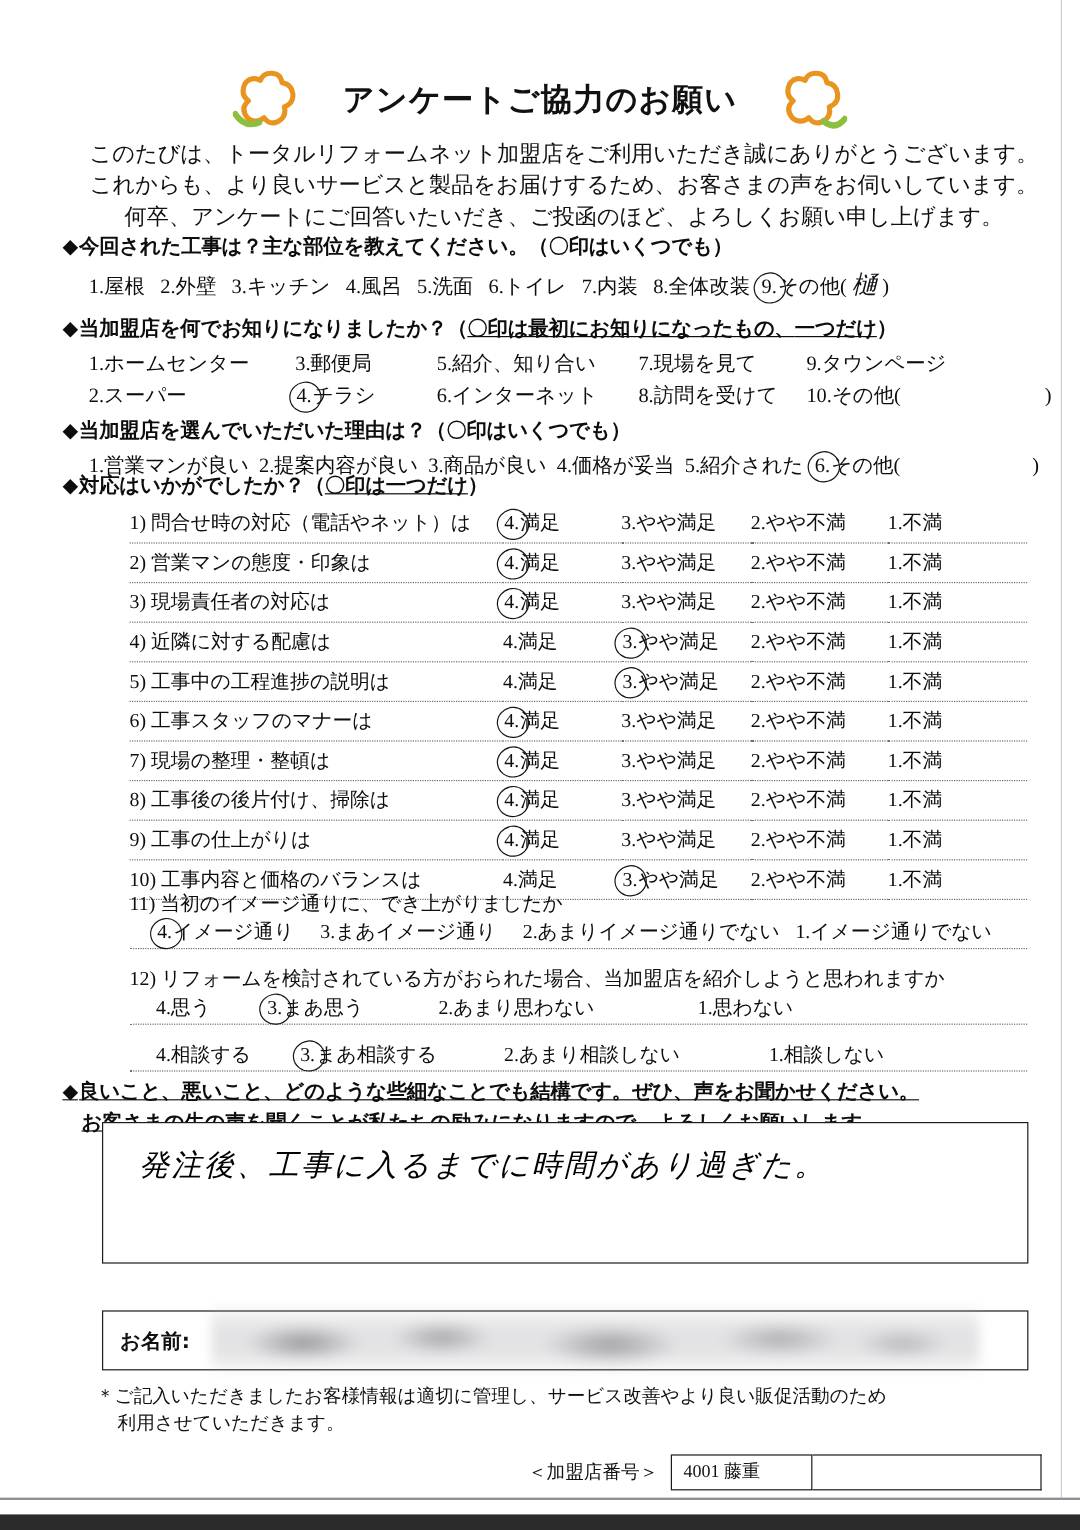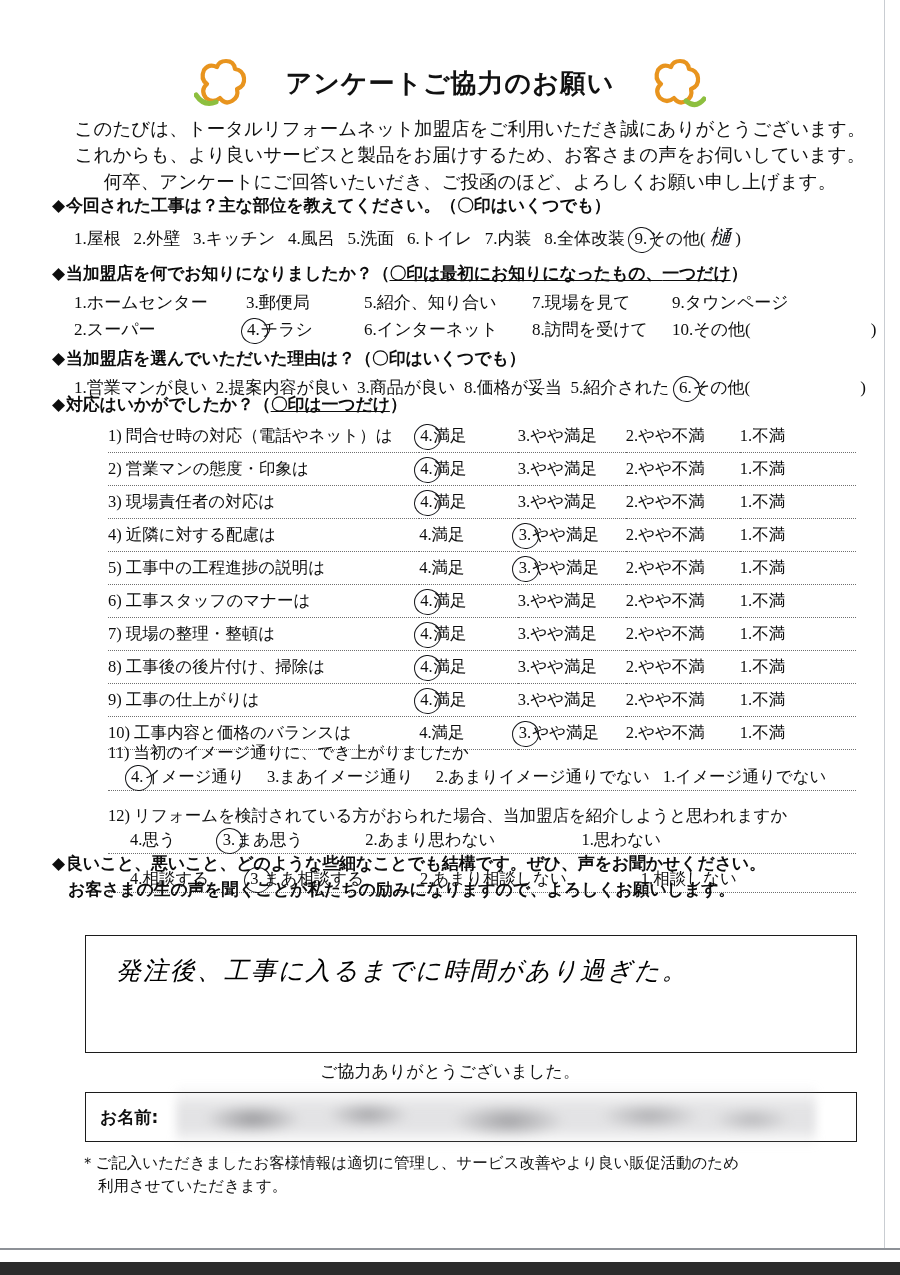--- a/index.html
+++ b/index.html
@@ -327,21 +327,21 @@
   </div>
 
   <div class="sec" style="top:347px;">
     <div class="sec-head">
       <span class="diamond">◆</span><span>当加盟店を選んでいただいた理由は？（〇印はいくつでも）</span>
     </div>
     <div class="opt-line" style="margin-top:6px; padding-left:22px;">
       <span>1.営業マンが良い</span>&nbsp;
       <span>2.提案内容が良い</span>&nbsp;
       <span>3.商品が良い</span>&nbsp;
-      <span>8.価格が妥当</span>&nbsp;
+      <span>4.価格が妥当</span>&nbsp;
       <span>5.紹介された</span>&nbsp;
       <span class="circ">6.</span><span>その他(</span><span style="display:inline-block;width:110px;"></span><span>)</span>
     </div>
   </div>
 
   <div class="sec" style="top:393px;">
     <div class="sec-head">
       <span class="diamond">◆</span><span>対応はいかがでしたか？（</span><span class="u">〇印は一つだけ</span><span>）</span>
     </div>
   </div>
@@ -428,37 +428,43 @@
 
   <div class="qblock" style="top:805px;">
     <div class="qtitle">12) リフォームを検討されている方がおられた場合、当加盟店を紹介しようと思われますか</div>
     <div class="qopts" id="q12-opts"><span class="sp"><span>4.</span><span>思う</span></span><span class="sp" style="margin-left: 46px;"><span class="circ">3.</span><span>まあ思う</span></span><span class="sp" style="margin-left: 62px;"><span>2.</span><span>あまり思わない</span></span><span class="sp" style="margin-left: 86px;"><span>1.</span><span>思わない</span></span></div>
   </div>
 
   <div class="qblock" style="top:866px;">
     <div class="qopts" id="q13-opts"><span class="sp"><span>4.</span><span>相談する</span></span><span class="sp" style="margin-left: 40px;"><span class="circ">3.</span><span>まあ相談する</span></span><span class="sp" style="margin-left: 56px;"><span>2.</span><span>あまり相談しない</span></span><span class="sp" style="margin-left: 74px;"><span>1.</span><span>相談しない</span></span></div>
   </div>
 
-  <div class="sec" style="top:852px;">
+  <div class="sec" style="top:898px;text-decoration:underline;">
     <div class="sec-head">
       <span class="diamond">◆</span><span>良いこと、悪いこと、どのような些細なことでも結構です。ぜひ、声をお聞かせください。</span>
     </div>
     <div class="sec-head" style="padding-left:16px; margin-top:3px;">お客さまの生の声を聞くことが私たちの励みになりますので、よろしくお願いします。</div>
   </div>
 
   <div class="comment-box">
     <div class="comment-text">発注後、工事に入るまでに時間があり過ぎた。</div>
   </div>
 
-  <div class="thanks">ご協力ありがとうございました。</div>
 
   <div class="name-box">
     <span class="name-label">お名前:</span>
     <span class="name-redacted"></span>
   </div>
 
   <div class="notice">
     <div>＊ご記入いただきましたお客様情報は適切に管理し、サービス改善やより良い販促活動のため</div>
     <div class="l2">利用させていただきます。</div>
   </div>
 
+  <div class="member-row">
+    <span class="member-label">＜加盟店番号＞</span>
+    <span class="member-cells">
+      <span class="member-cell c1">4001 藤重</span>
+      <span class="member-cell c2"></span>
+    </span>
+  </div>
 
 </div>
 
 </body></html>

